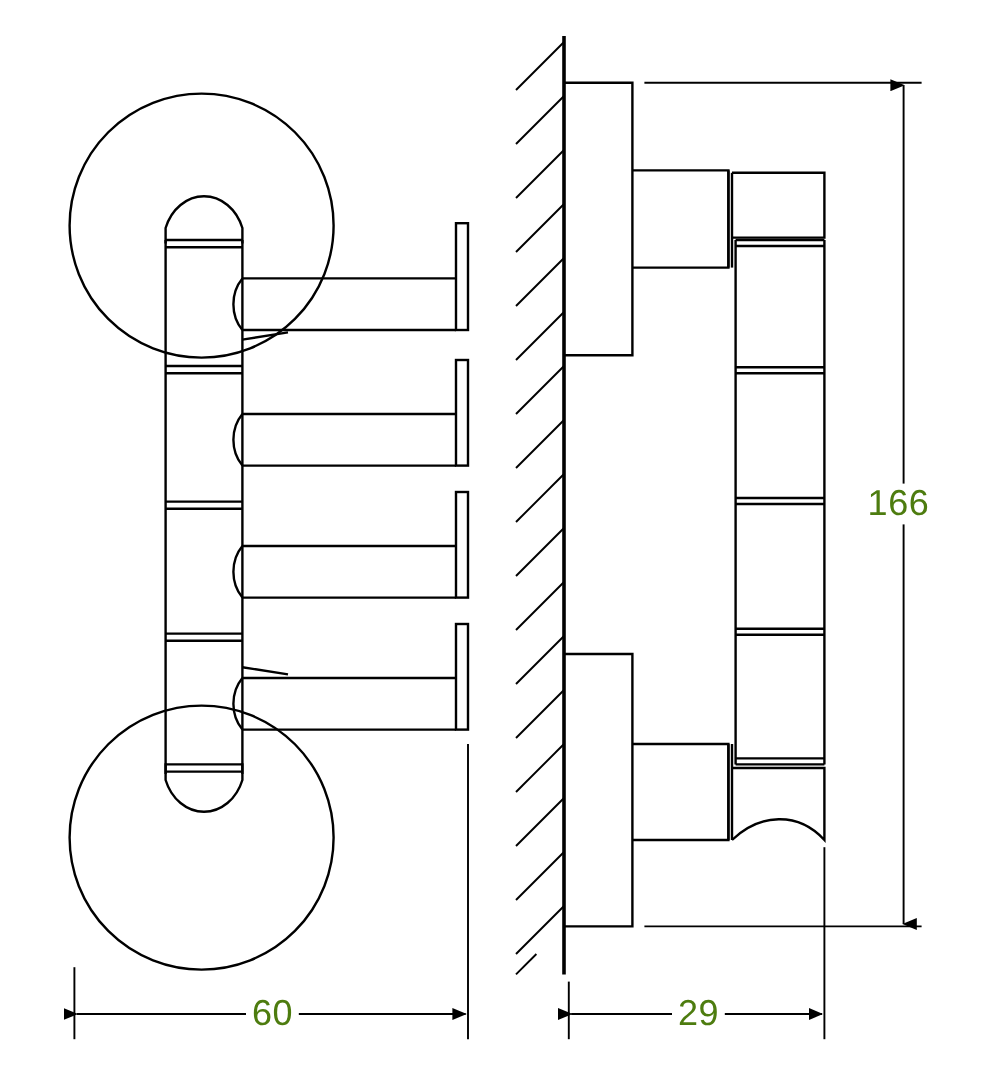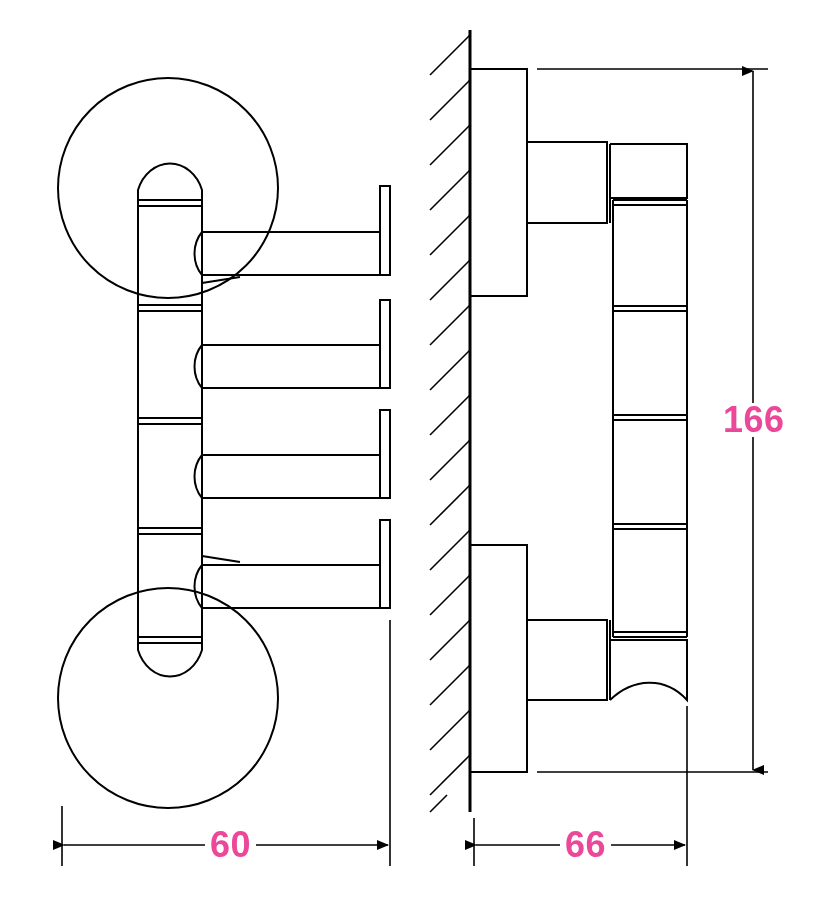--- a/index.html
+++ b/index.html
@@ -20,28 +20,27 @@
   #drawing {
     position: absolute;
     left: 0;
     top: 0;
     width: 835px;
     height: 900px;
   }
   .dim-text {
     position: absolute;
     font-family: "Liberation Sans", sans-serif;
-    font-size: 36px;
-    color: #ec4899;
+    font-size: 30px;
+    color: #4d7c0f;
     letter-spacing: 0.5px;
     white-space: nowrap;
     background: #ffffff;
     padding: 0 5px;
     line-height: 34px;
-    font-weight: bold;
   }
   #dim-78 { left: 205px; top: 828px; }
   #dim-51 { left: 560px; top: 828px; }
   #dim-166 { left: 718px; top: 403px; }
 </style>
 </head>
 <body>
 
 <div id="stage">
 
@@ -190,17 +189,17 @@
         <line x1="537" y1="69" x2="768" y2="69"></line>
         <line x1="537" y1="772" x2="768" y2="772"></line>
         <line x1="753" y1="71" x2="753" y2="770" marker-start="url(#arrowUp)" marker-end="url(#arrowDn)"></line>
       </g>
 
     </g>
   </svg>
 
   <div class="dim-text" id="dim-78">60</div>
 
-  <div class="dim-text" id="dim-51">66</div>
+  <div class="dim-text" id="dim-51">29</div>
 
   <div class="dim-text" id="dim-166">166</div>
 
 </div>
 
 </body></html>

